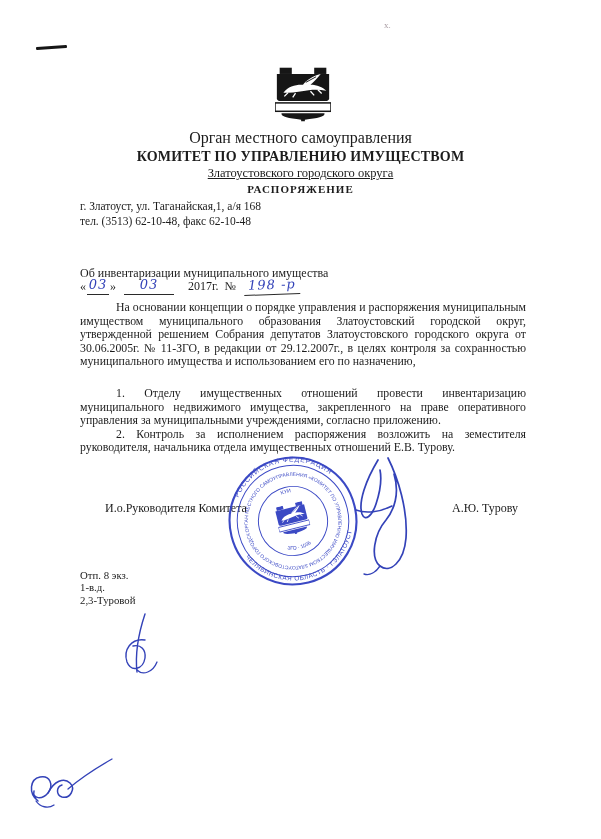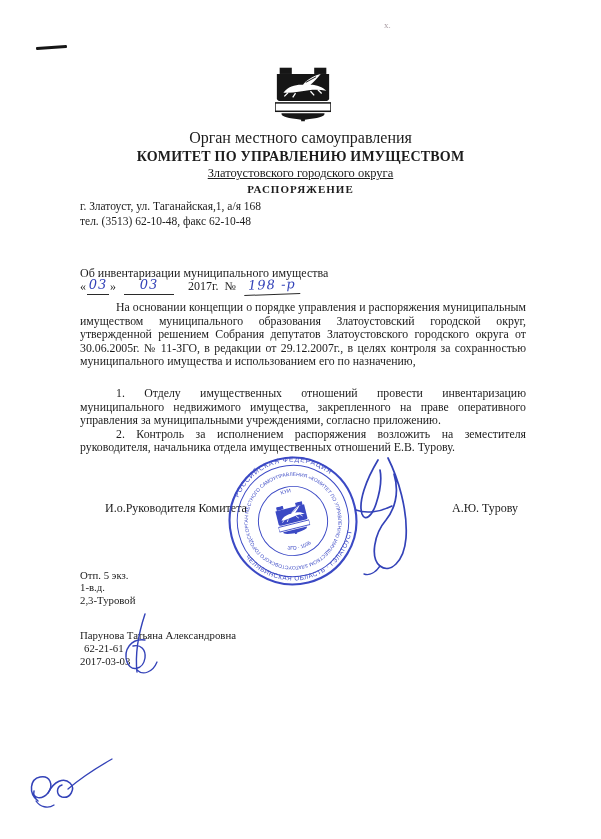--- a/index.html
+++ b/index.html
@@ -161,30 +161,25 @@
   </svg>
 
   <svg class="sig sig-big" viewBox="0 0 92 128">
     <path d="M42,10 C30,30 22,52 26,64 C29,72 36,66 40,54 C44,42 46,30 44,20" stroke-width="1.7"></path>
     <path d="M52,8 C62,28 72,60 70,88 C68,112 54,124 44,116 C34,108 38,84 50,70 C58,60 64,44 58,24" stroke-width="1.7"></path>
     <path d="M20,60 C30,64 44,62 56,56" stroke-width="1.5"></path>
     <path d="M44,116 C40,122 34,126 28,124" stroke-width="1.4"></path>
   </svg>
 
   <div class="footer">
-    <div>Отп. 5 экз.</div>
+    <div>Отп. 8 экз.</div>
     <div>1-в.д.</div>
     <div>2,3-Туровой</div>
   </div>
 
-  <div class="executor">
-    <div>Парунова Татьяна Александровна</div>
-    <div class="phone">62-21-61</div>
-    <div>2017-03-03</div>
-  </div>
 
   <svg class="sig sig-exec" viewBox="0 0 54 68">
     <path d="M30,4 C24,22 20,44 22,62" stroke-width="1.4"></path>
     <path d="M30,30 C16,28 8,40 12,52 C16,62 28,60 30,48 C31,40 26,34 18,36" stroke-width="1.4"></path>
     <path d="M22,60 C28,66 38,62 42,52" stroke-width="1.3"></path>
   </svg>
 
   <svg class="sig sig-bottom" viewBox="0 0 95 64">
     <path d="M18,48 C8,40 10,26 20,24 C30,22 34,32 28,40 C22,47 12,46 14,38" stroke-width="1.5"></path>
     <path d="M28,40 C34,28 44,24 50,30 C56,36 50,46 42,44 C36,42 36,34 42,32" stroke-width="1.5"></path>

